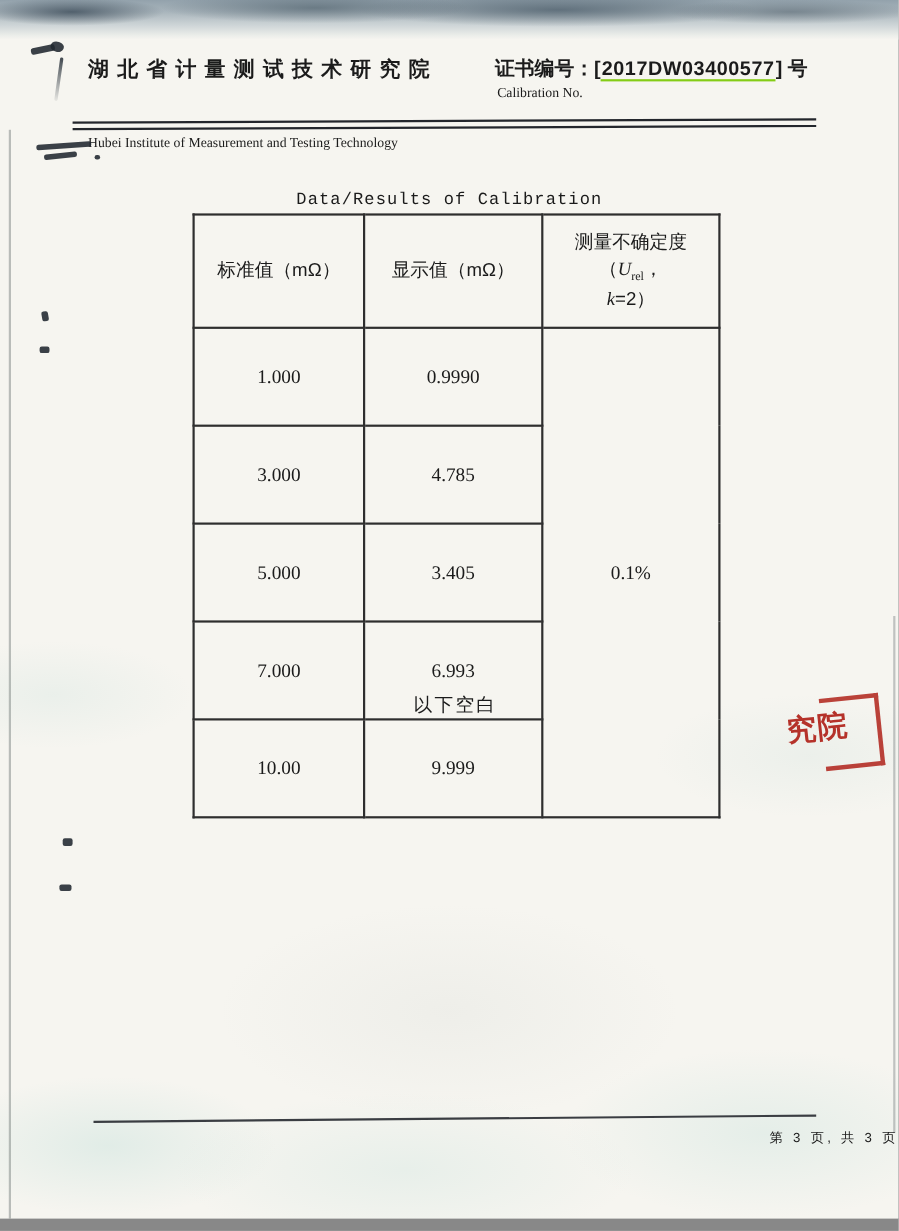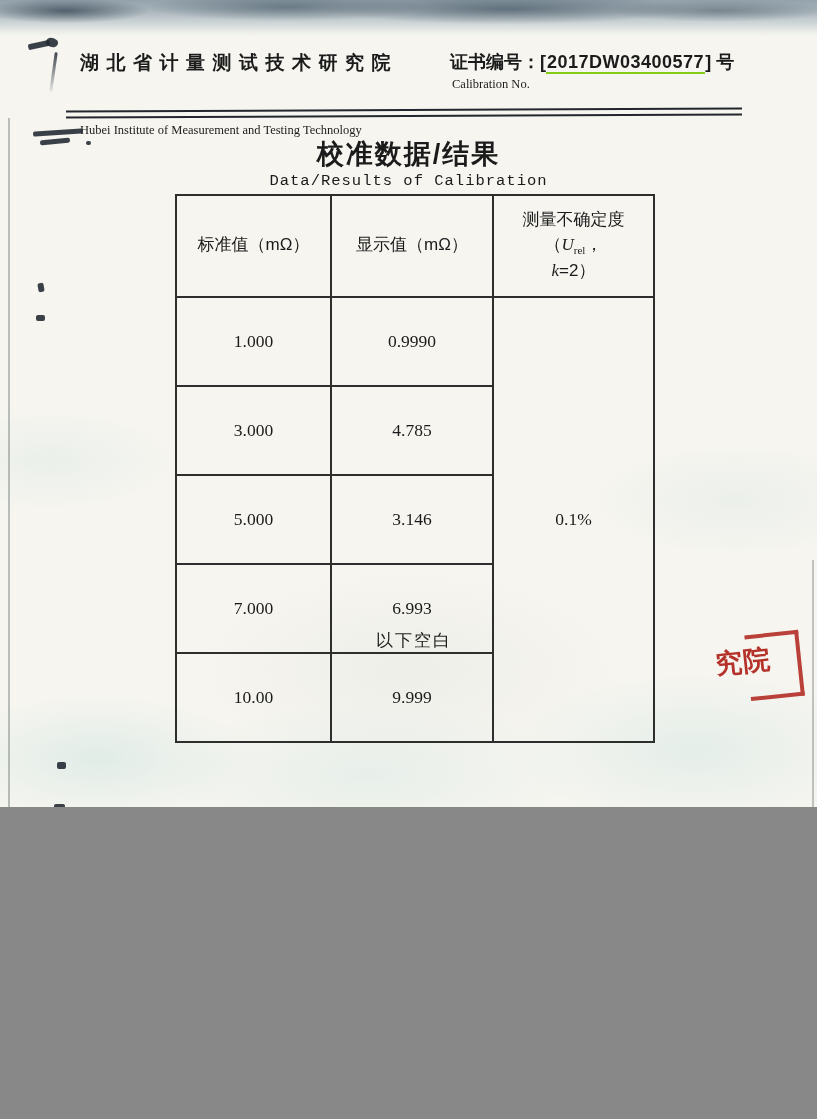--- a/index.html
+++ b/index.html
@@ -1,17 +1,17 @@
 <!DOCTYPE html>
 <html><head>
 <meta charset="utf-8">
 <style>
   html,body { margin:0; padding:0; background:#888; }
   .page {
-    position:relative; width:817px; height:807px; margin:0 auto;
+    position:relative; width:817px; height:1108px; margin:0 auto;
     background:#f6f5f0; overflow:hidden;
     font-family:"Liberation Sans", sans-serif; color:#1b1b1b;
   }
   
   .top-band {
     position:absolute; left:0; top:0; width:817px; height:36px; z-index:1;
     background:
       radial-gradient(ellipse 120px 18px at 8% 30%, rgba(52,68,82,.75), transparent 70%),
       radial-gradient(ellipse 200px 20px at 35% 20%, rgba(70,88,100,.60), transparent 70%),
       radial-gradient(ellipse 260px 22px at 62% 25%, rgba(60,78,92,.65), transparent 70%),
@@ -108,21 +108,20 @@
   <div class="ink spk4"></div>
 
   <div class="inst-cn">湖北省计量测试技术研究院</div>
   <div class="inst-en">Hubei Institute of Measurement and Testing Technology</div>
 
   <div class="cert-line"><span>证书编号：</span><span>[</span><span class="cert-num">2017DW03400577</span><span>]</span> <span>号</span></div>
   <div class="cert-en">Calibration No.</div>
 
   <div class="rule-top"></div>
 
-  <div class="doc-title">校准数据/结果</div>
   <div class="doc-subtitle">Data/Results of Calibration</div>
 
   <table class="cal">
     <colgroup>
         <col class="c1">
         <col class="c2">
         <col class="c3">
       </colgroup>
     <thead>
       <tr>
@@ -136,21 +135,21 @@
         <td>1.000</td>
         <td>0.9990</td>
         <td rowspan="5">0.1%</td>
       </tr>
       <tr>
         <td>3.000</td>
         <td>4.785</td>
       </tr>
       <tr>
         <td>5.000</td>
-        <td>3.146</td>
+        <td>3.405</td>
       </tr>
       <tr>
         <td>7.000</td>
         <td>6.993</td>
       </tr>
       <tr>
         <td>10.00</td>
         <td>9.999</td>
       </tr>
     </tbody>

